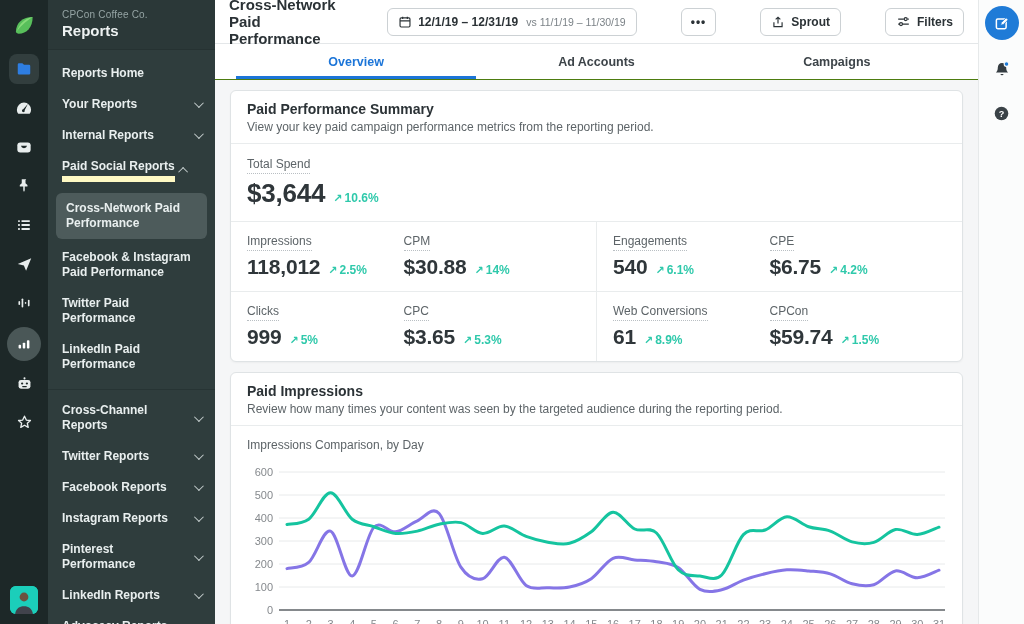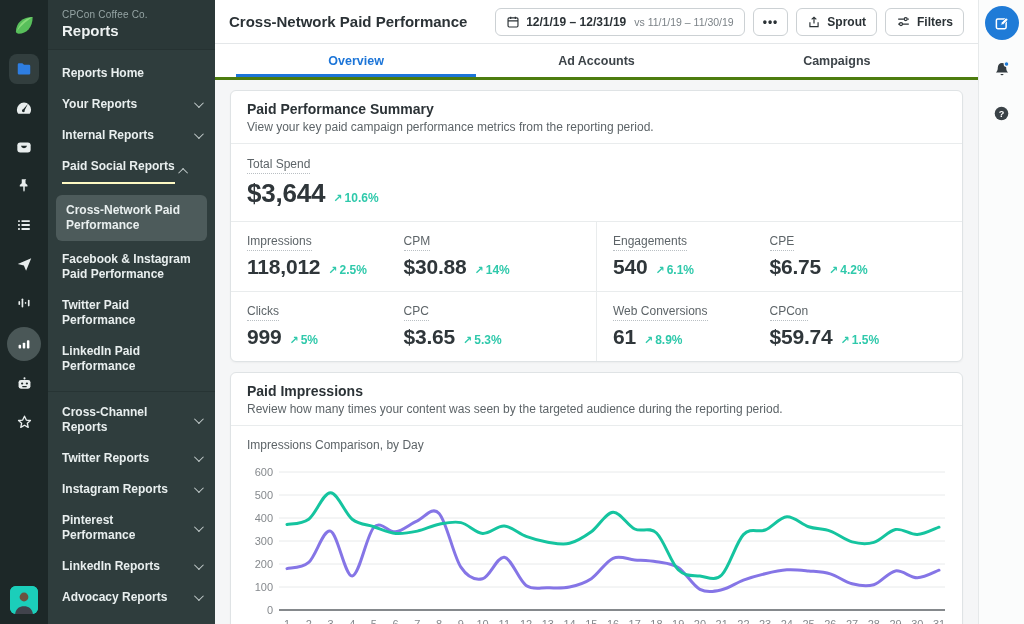--- a/index.html
+++ b/index.html
@@ -18,39 +18,39 @@
   .avatar { width:28px; height:28px; border-radius:6px; overflow:hidden; background:#1bceba; cursor:pointer; }
 
   
   .sidebar { width:167px; background:#2f3d3d; color:#eef2f2; flex-shrink:0; display:flex; flex-direction:column; }
   .sidebar-header { padding:9px 14px 10px; background:#2b3838; border-bottom:1px solid #263232; }
   .sidebar-org { font-size:10px; color:#95a4a4; letter-spacing:.2px; }
   .sidebar-title { font-size:15px; font-weight:700; margin-top:2px; }
   .nav { list-style:none; padding:8px 0 0; }
   .nav li { display:flex; align-items:center; justify-content:flex-start; padding:8px 14px; font-size:12px; font-weight:700; line-height:15px; cursor:pointer; color:#e9efef; }
   .nav li .nav-label { flex:1; }
-  .nav li.active-section .nav-label { display:inline-block; flex:0 1 auto; border-bottom:2px solid #fef9c3; padding-bottom:8px; }
+  .nav li.active-section .nav-label { display:inline-block; flex:0 1 auto; border-bottom:6px solid #fef9c3; padding-bottom:2px; }
   .nav li.selected { background:#4d5b5b; border-radius:6px; margin:3px 8px; padding:8px 8px 8px 10px; }
   .chevron { width:7px; height:7px; border-right:1.6px solid #c2cbcb; border-bottom:1.6px solid #c2cbcb; display:inline-block; margin-left:6px; flex-shrink:0; }
   .chevron.down { transform:rotate(45deg) translateY(-2px); }
   .chevron.up { transform:rotate(-135deg) translateY(-2px); }
   .nav-divider { border-top:1px solid #273434; margin:9px 0 5px; }
 
   
   .main { flex:1; display:flex; flex-direction:column; min-width:0; background:#f5f6f7; }
   .topbar { height:44px; background:#fff; border-bottom:1px solid #e4e7e9; display:flex; align-items:center; padding:0 14px; flex-shrink:0; }
   .page-title { font-size:15px; font-weight:700; flex:1; }
   .controls { display:flex; align-items:center; gap:8px; }
-  .btn { height:28px; display:flex; align-items:center; gap:6px; background:#fff; border:1px solid #ccd1d4; border-radius:6px; padding:0 10px; font-size:12px; font-weight:700; color:#2b3236; cursor:pointer; }
+  .btn { height:28px; display:flex; align-items:center; gap:6px; background:#fff; border:1px solid #ccd1d4; border-radius:6px; padding:0 10px; font-size:12px; font-weight:700; color:#2b3236; cursor:pointer;margin-left:36px; }
   .btn svg { display:block; }
   .date-strong { font-size:12px; font-weight:700; }
   .date-vs { font-size:10.5px; font-weight:400; color:#7b8287; margin-left:2px; }
   .btn-more { letter-spacing:1px; font-size:12px; padding:0 9px; }
 
-  .tabbar { height:36px; background:#fff; border-bottom:3px solid #4d7c0f; display:flex; padding:0 21px; flex-shrink:0; }
+  .tabbar { height:36px; background:#fff; border-bottom:1px solid #4d7c0f; display:flex; padding:0 21px; flex-shrink:0; }
   .tab { flex:1; display:flex; align-items:center; justify-content:center; font-size:12.5px; font-weight:700; color:#3d4449; cursor:pointer; }
   .tab.active { color:#1c75d8; box-shadow:inset 0 -3px 0 #1c75d8; }
 
   .content { flex:1; padding:10px 15px 0; overflow:hidden; }
   .card { background:#fff; border:1px solid #dfe3e5; border-radius:6px; box-shadow:0 1px 2px rgba(0,0,0,.04); }
   .card + .card { margin-top:10px; }
   .card-head { padding:10px 16px 9px; border-bottom:1px solid #e9eced; }
   .card-title { font-size:14px; font-weight:700; color:#2b3236; }
   .card-sub { font-size:12px; color:#5d6468; margin-top:3px; }
 
@@ -200,20 +200,24 @@
         <li>
           <span class="nav-label">LinkedIn Paid Performance</span>
         </li>
         <div class="nav-divider"></div>
         <li>
           <span class="nav-label">Cross-Channel Reports</span>
           <span class="chevron down"></span>
         </li>
         <li>
           <span class="nav-label">Twitter Reports</span>
+          <span class="chevron down"></span>
+        </li>
+        <li>
+          <span class="nav-label">Facebook Reports</span>
           <span class="chevron down"></span>
         </li>
         <li>
           <span class="nav-label">Instagram Reports</span>
           <span class="chevron down"></span>
         </li>
         <li>
           <span class="nav-label">Pinterest Performance</span>
           <span class="chevron down"></span>
         </li>

